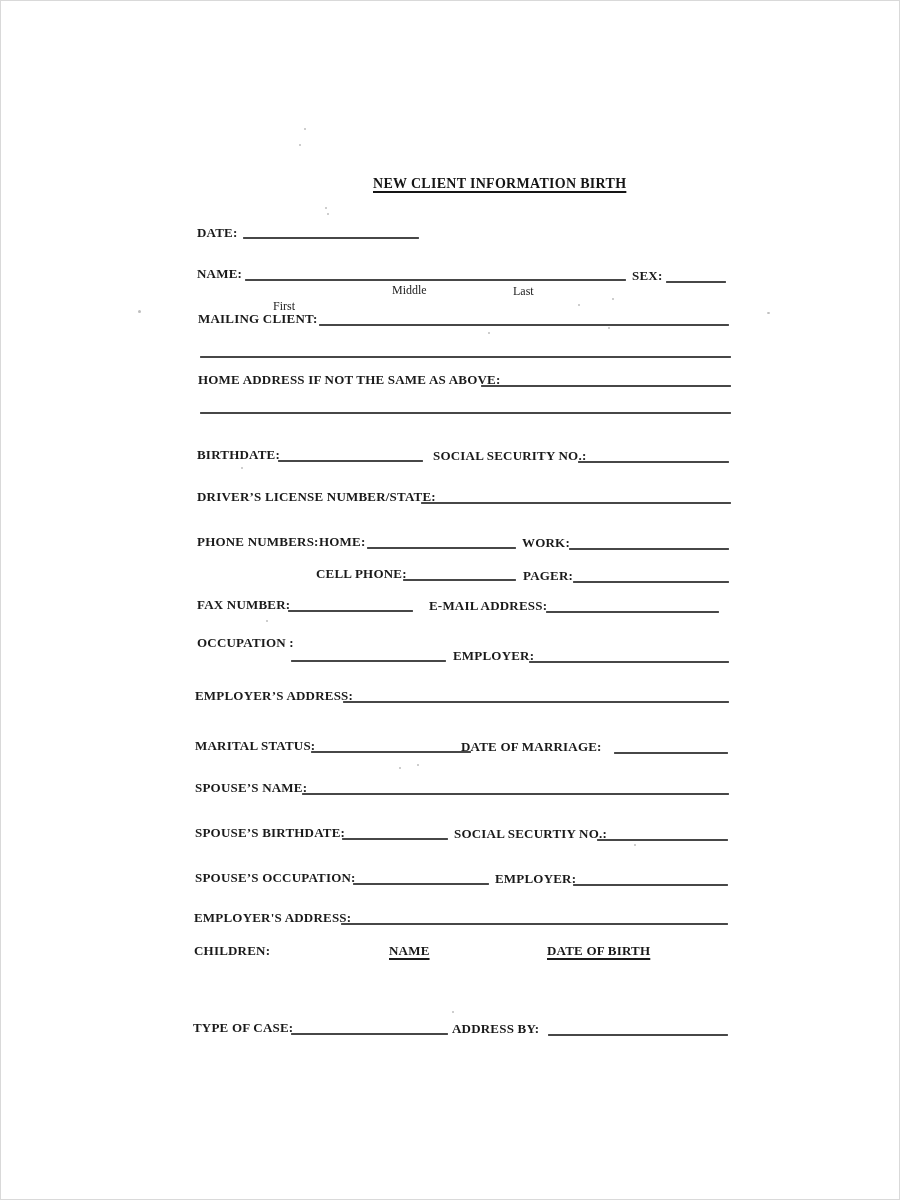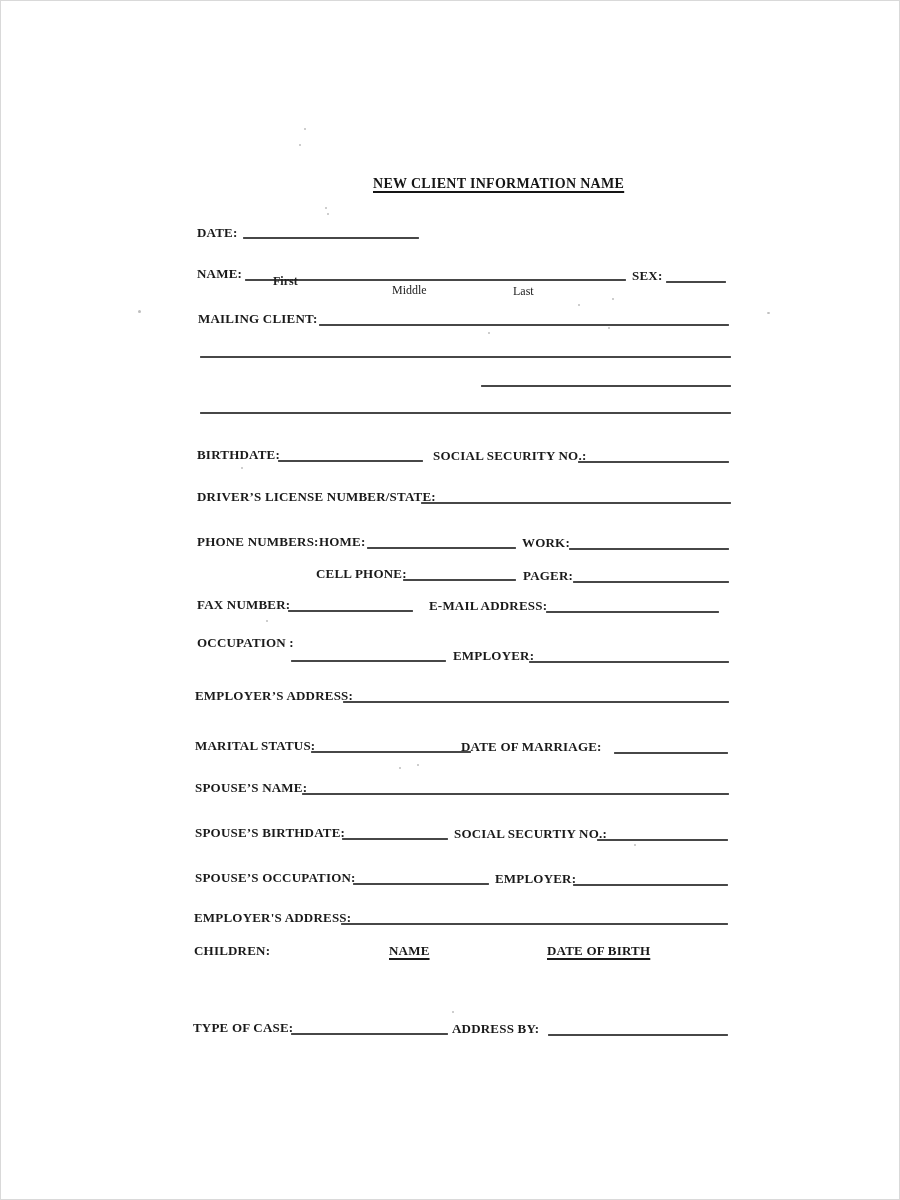--- a/index.html
+++ b/index.html
@@ -28,37 +28,38 @@
     position:absolute;height:2px;background:#474747;border-radius:1px;
     box-shadow:0 0 0.5px #6a6a6a;
   }
   .speck{position:absolute;background:#7e7e7e;border-radius:50%;opacity:.5;}
 </style>
 </head>
 <body>
 
 <div id="page">
 
-  <div class="title" style="left:372px;top:175px;">NEW CLIENT INFORMATION NAME</div>
+  <div class="title" style="left:372px;top:175px;">NEW CLIENT INFORMATION BIRTH</div>
 
   <div class="lbl" style="left:196px;top:224px;">DATE:</div>
   <div class="ln" style="left:242px;top:236px;width:176px;"></div>
 
   <div class="lbl" style="left:196px;top:265px;">NAME:</div>
   <div class="ln" style="left:244px;top:278px;width:381px;"></div>
   <div class="lbl" style="left:631px;top:267px;">SEX:</div>
   <div class="ln" style="left:665px;top:280px;width:60px;"></div>
-  <div class="sub" style="left:272px;top:273px;font-weight:bold;">First</div>
+  <div class="sub" style="left:272px;top:298px;">First</div>
   <div class="sub" style="left:391px;top:282px;">Middle</div>
   <div class="sub" style="left:512px;top:283px;">Last</div>
 
   <div class="lbl" style="left:197px;top:310px;">MAILING CLIENT:</div>
   <div class="ln" style="left:318px;top:323px;width:410px;"></div>
   <div class="ln" style="left:199px;top:355px;width:531px;"></div>
 
+  <div class="lbl" style="left:197px;top:371px;">HOME ADDRESS IF NOT THE SAME AS ABOVE:</div>
   <div class="ln" style="left:480px;top:384px;width:250px;"></div>
   <div class="ln" style="left:199px;top:411px;width:531px;"></div>
 
   <div class="lbl" style="left:196px;top:446px;">BIRTHDATE:</div>
   <div class="ln" style="left:277px;top:459px;width:145px;"></div>
   <div class="lbl" style="left:432px;top:447px;">SOCIAL SECURITY NO.:</div>
   <div class="ln" style="left:577px;top:460px;width:151px;"></div>
 
   <div class="lbl" style="left:196px;top:488px;">DRIVER’S LICENSE NUMBER/STATE:</div>
   <div class="ln" style="left:420px;top:501px;width:310px;"></div>

